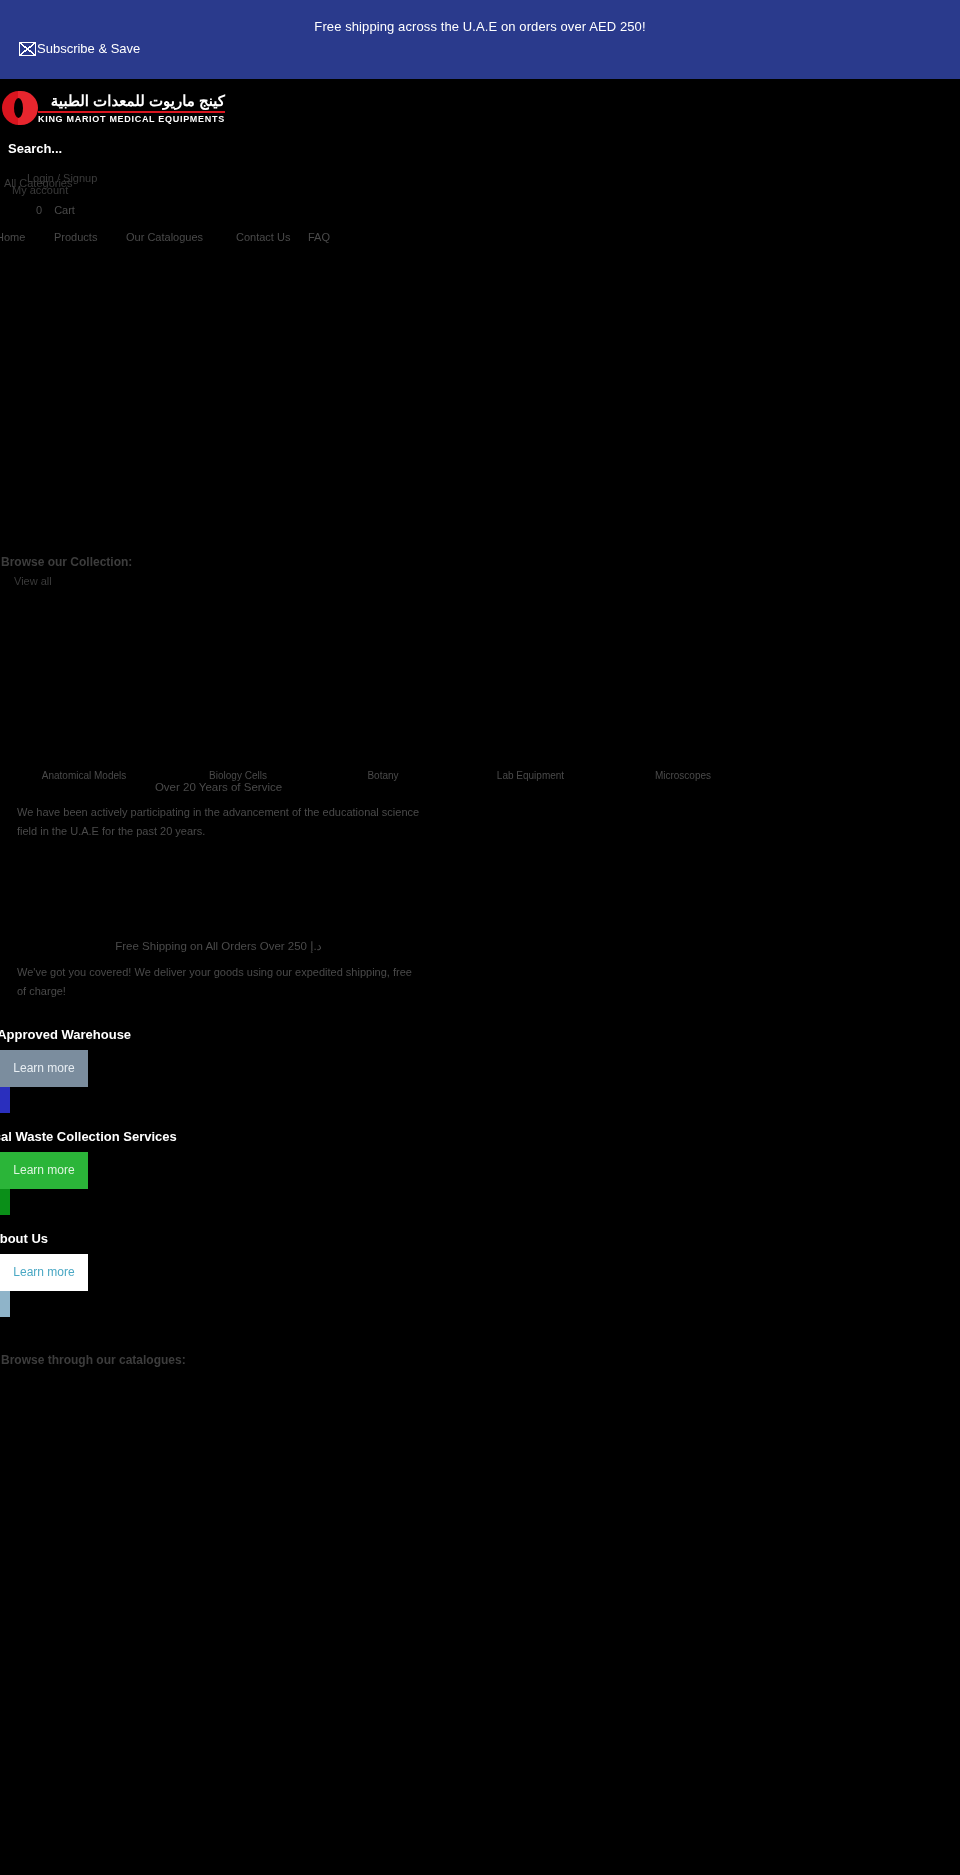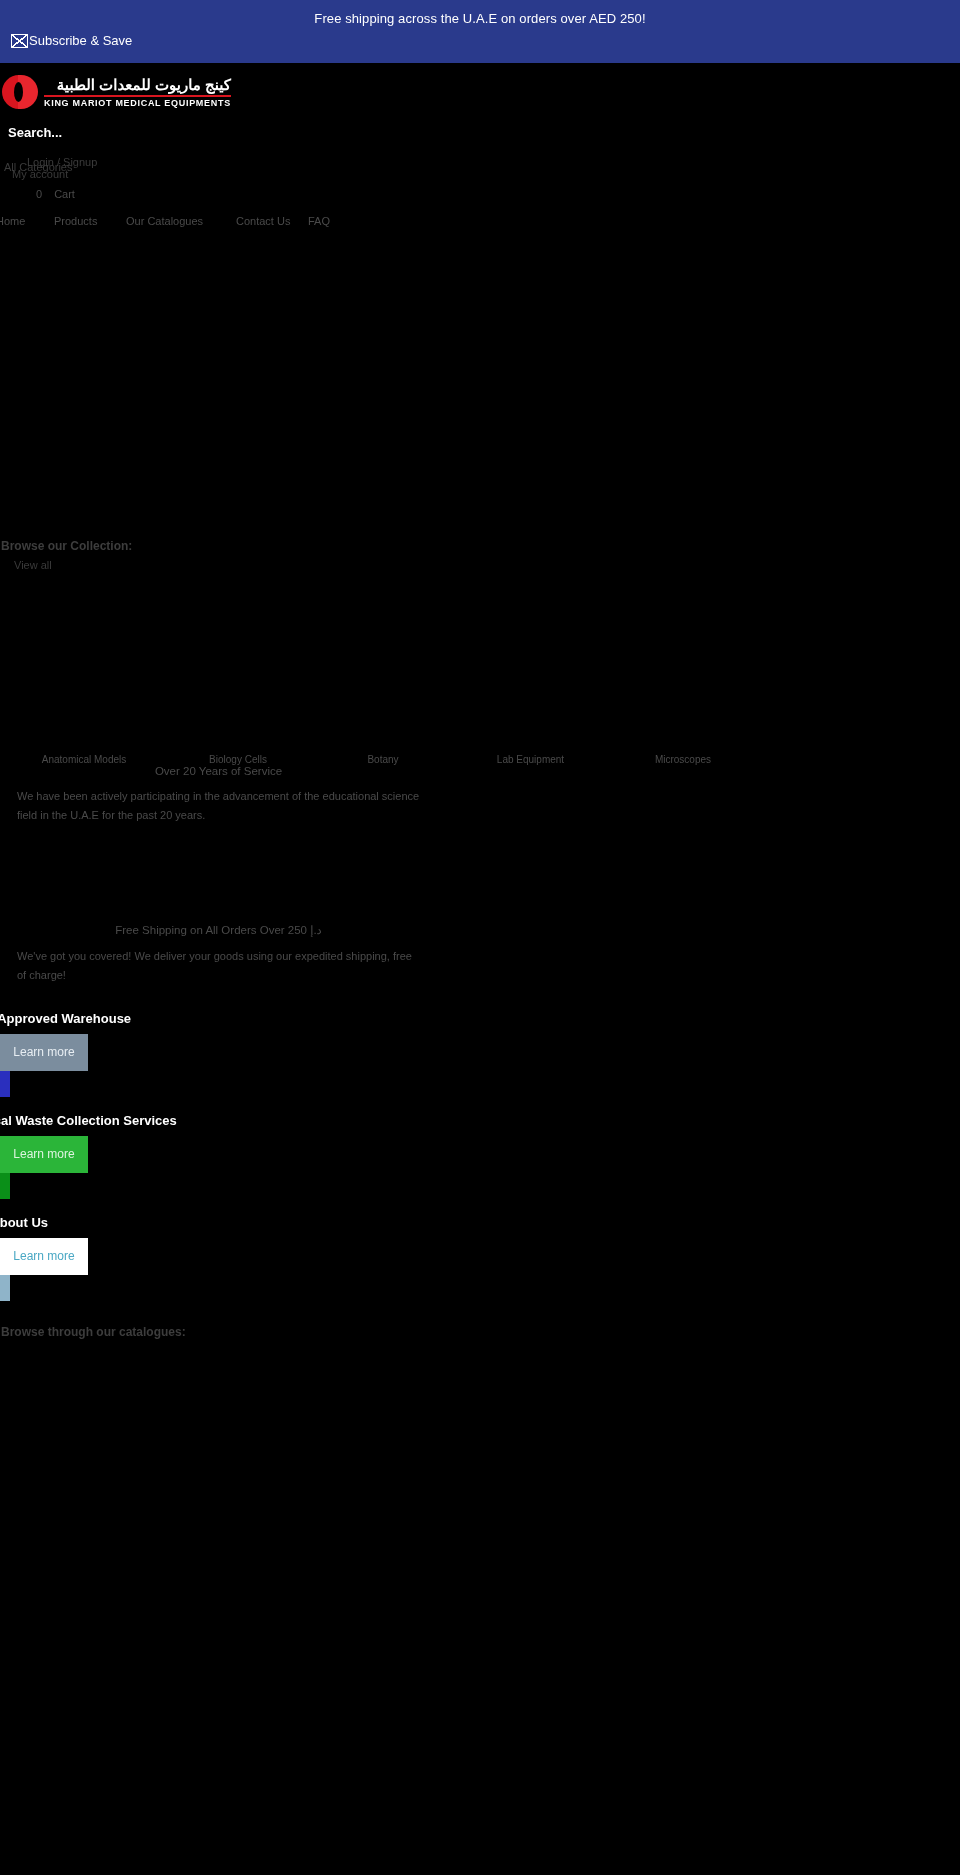--- a/index.html
+++ b/index.html
@@ -9,21 +9,21 @@
     font-family:"Liberation Sans", sans-serif;
     color:#fff;
     -webkit-font-smoothing:none;
   }
   body { width:960px; min-height:1875px; overflow-x:hidden; position:relative; }
 
   
   .announce-bar{
     width:100%;
     background:#2a3a8c;
-    padding:3px;
+    padding:11px;
     position:relative;
   }
   .announce-msg{
     text-align:center;
     font-size:13px;
     color:#ffffff;
     padding:8px 0 7px 0;
     letter-spacing:.1px;
   }
   .announce-sub{
@@ -47,21 +47,21 @@
     background:linear-gradient(to bottom right, transparent 46%, #fff 46%, #fff 54%, transparent 54%);
   }
   .env-icon:after{
     background:linear-gradient(to bottom left, transparent 46%, #fff 46%, #fff 54%, transparent 54%);
   }
   .announce-sub-label{ font-size:13px; color:#fff; }
 
   
   .site-header{ background:#000; position:relative; }
   .logo-wrap{
-    display:flex; align-items:center; gap:6px;
+    display:flex; align-items:center; gap:0;
     padding:10px 0 6px 2px;
   }
   .logo-mark{
     width:36px;height:38px;position:relative;flex:0 0 auto;
   }
   .logo-mark .lobe-l{
     position:absolute;left:0;top:2px;width:17px;height:34px;
     background:#d9151f;border-radius:17px 0 0 17px;
   }
   .logo-mark .lobe-r{
@@ -188,21 +188,21 @@
   .promo-1{ margin-left:-46px; margin-top:16px; }
   .promo-2{ margin-left:-54px; margin-top:16px; }
   .promo-btn-shift{ margin-left:36px; }
   .promo-btn-shift1{ margin-left:46px; }
   .promo-btn-shift2{ margin-left:54px; }
   .promo-rail-shift{ margin-left:36px; }
   .promo-rail-shift1{ margin-left:46px; }
   .promo-rail-shift2{ margin-left:54px; }
 
   
-  .catalogues{ margin-top:24px; }
+  .catalogues{ margin-top:36px; }
   .cat2-strip{
     display:flex;align-items:flex-start;gap:0;margin-top:14px;
   }
   .cat2-item{ flex:0 0 auto;text-align:center; }
   .cat2-thumb{ height:128px;background:#000; }
   .cat2-label{
     font-size:11px;color:#3d3d3d;line-height:1.55;display:block;
     text-decoration:none;
   }
   .cat2-item.k0{ width:160px; }

